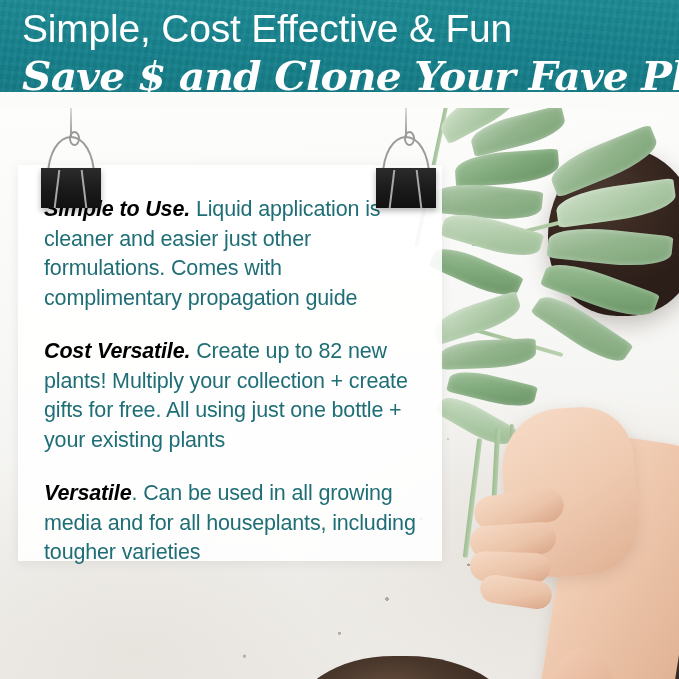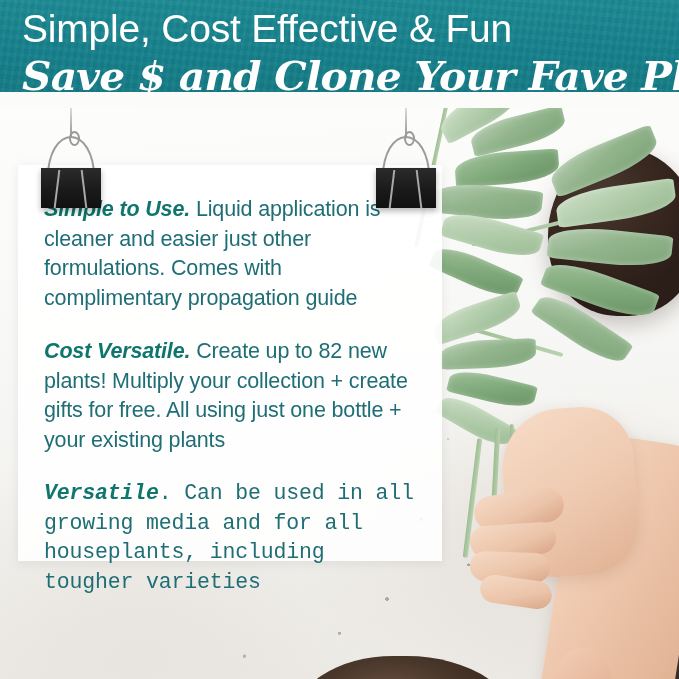--- a/index.html
+++ b/index.html
@@ -183,25 +183,25 @@
     padding:30px 26px 0 26px;
   }
   .para {
     color:#1f6e76;
     font-family:"Liberation Sans", sans-serif;
     font-size:21.5px;
     line-height:29.5px;
     letter-spacing:-0.15px;
     margin-bottom:24px;
   }
-  .para:last-child { margin-bottom:8px;font-family:Liberation Mono, monospace; }
+  .para:last-child { margin-bottom:8px; }
   .lead {
     font-weight:700;
     font-style:italic;
-    color:#0f766e;
+    color:#000000;
   }
 
   
   .clip { position:absolute; width:64px; height:78px; }
   .clip .string {
     position:absolute; left:31px; top:-22px;
     width:1.5px; height:30px;
     background:linear-gradient(180deg, rgba(120,120,120,0.25), rgba(110,110,110,0.75));
   }
   .clip .handle {

